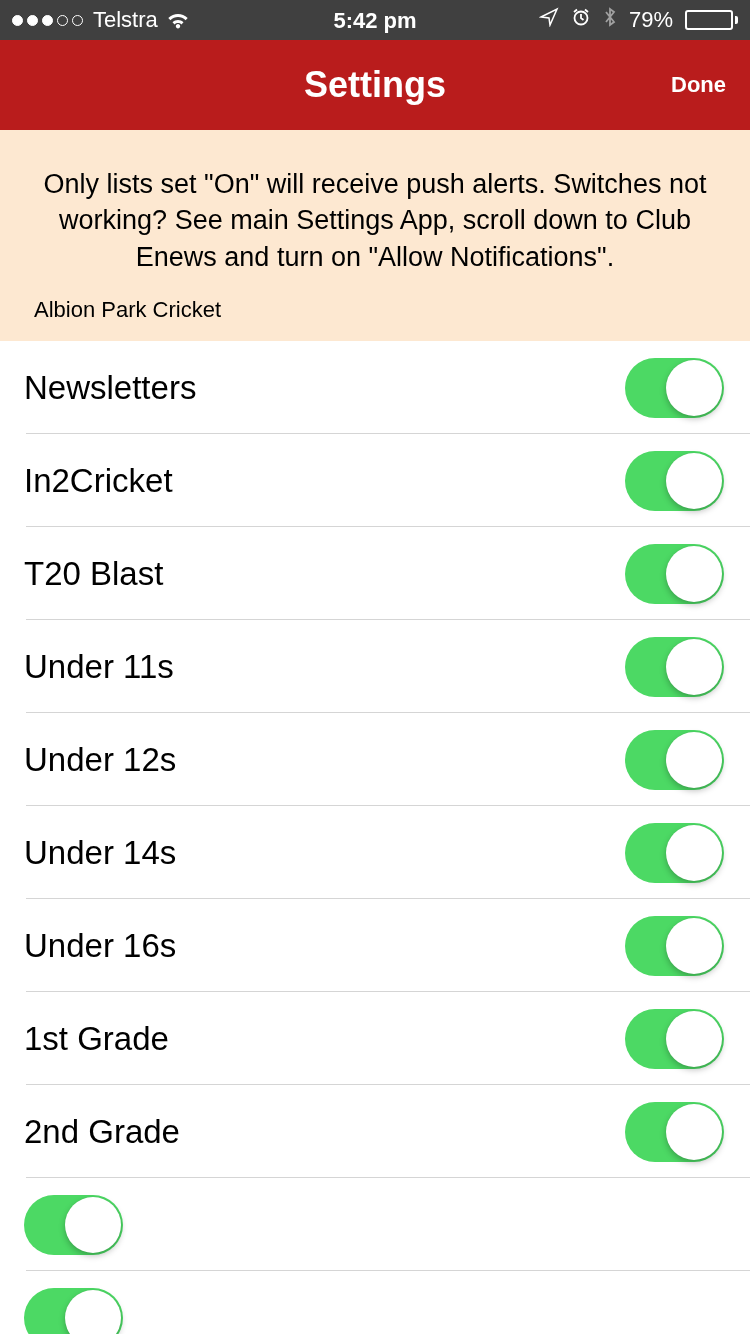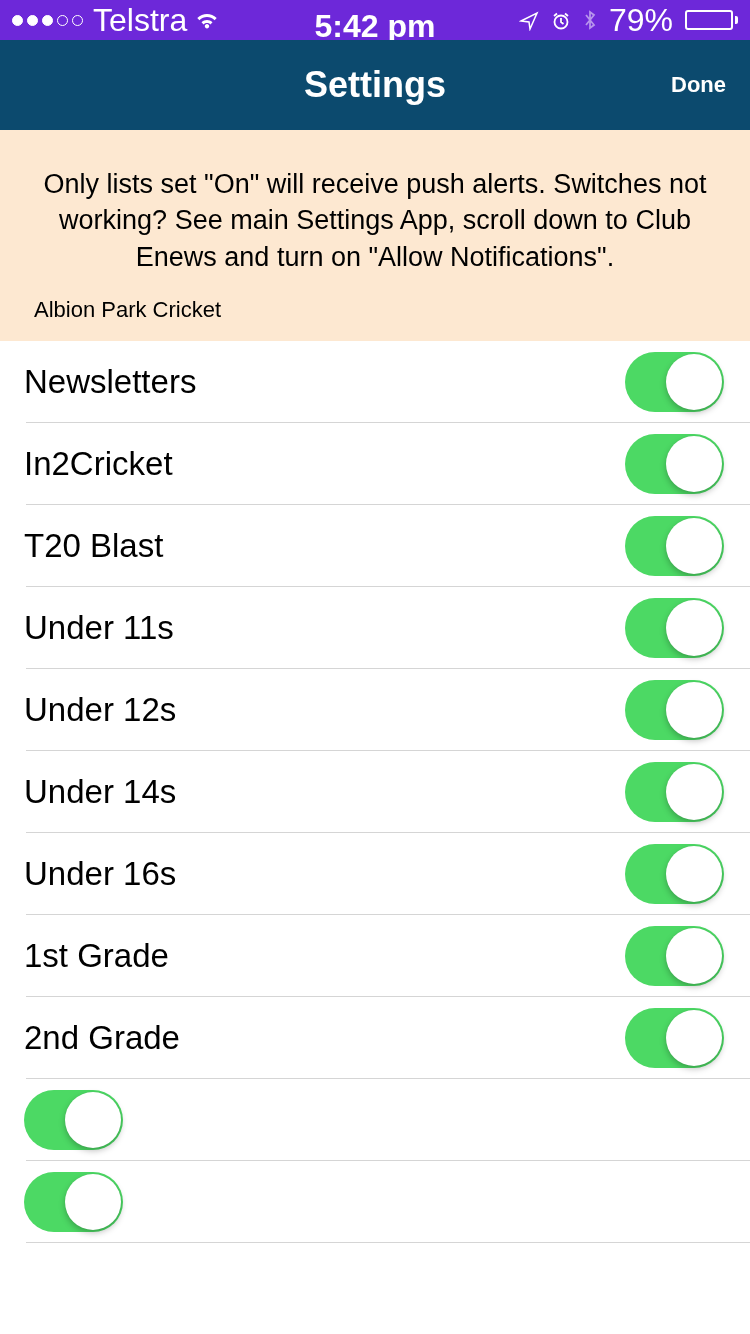--- a/index.html
+++ b/index.html
@@ -10,27 +10,27 @@
     }
     body {
       width: 750px;
       height: 1334px;
       background: #fff;
       overflow: hidden;
       position: relative;
     }
     .status-bar {
       height: 40px;
-      background: #6d28d9;
+      background: #404040;
       color: #fff;
       display: flex;
       align-items: center;
       justify-content: space-between;
       padding: 0 12px;
-      font-size: 32px;
+      font-size: 22px;
       font-weight: 500;
     }
     .status-left {
       display: flex;
       align-items: center;
       gap: 6px;
     }
     .signal-dots {
       display: flex;
       gap: 4px;
@@ -52,21 +52,21 @@
       font-weight: 600;
       top: 8px;
     }
     .status-right {
       display: flex;
       align-items: center;
       gap: 12px;
     }
     .nav-bar {
       height: 90px;
-      background: #0c4a6e;
+      background: #b91c1c;
       position: relative;
       display: flex;
       align-items: center;
       justify-content: center;
     }
     .nav-title {
       color: #fff;
       font-size: 36px;
       font-weight: 700;
     }
@@ -96,21 +96,21 @@
       margin-top: 22px;
       padding-left: 6px;
     }
     .list {
       background: #fff;
     }
     .list-row {
       display: flex;
       align-items: center;
       justify-content: space-between;
-      height: 82px;
+      height: 93px;
       padding: 0 26px 0 24px;
       position: relative;
     }
     .list-row::after {
       content: "";
       position: absolute;
       left: 26px;
       right: 0;
       bottom: 0;
       height: 1px;

